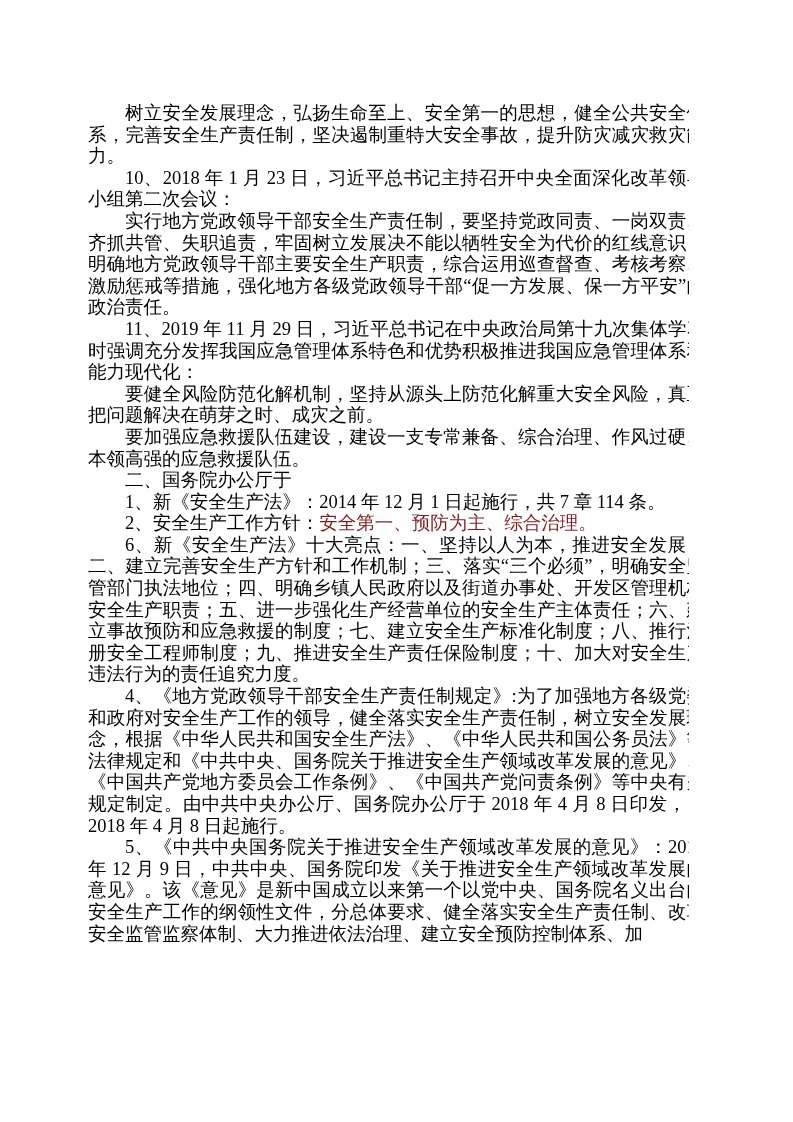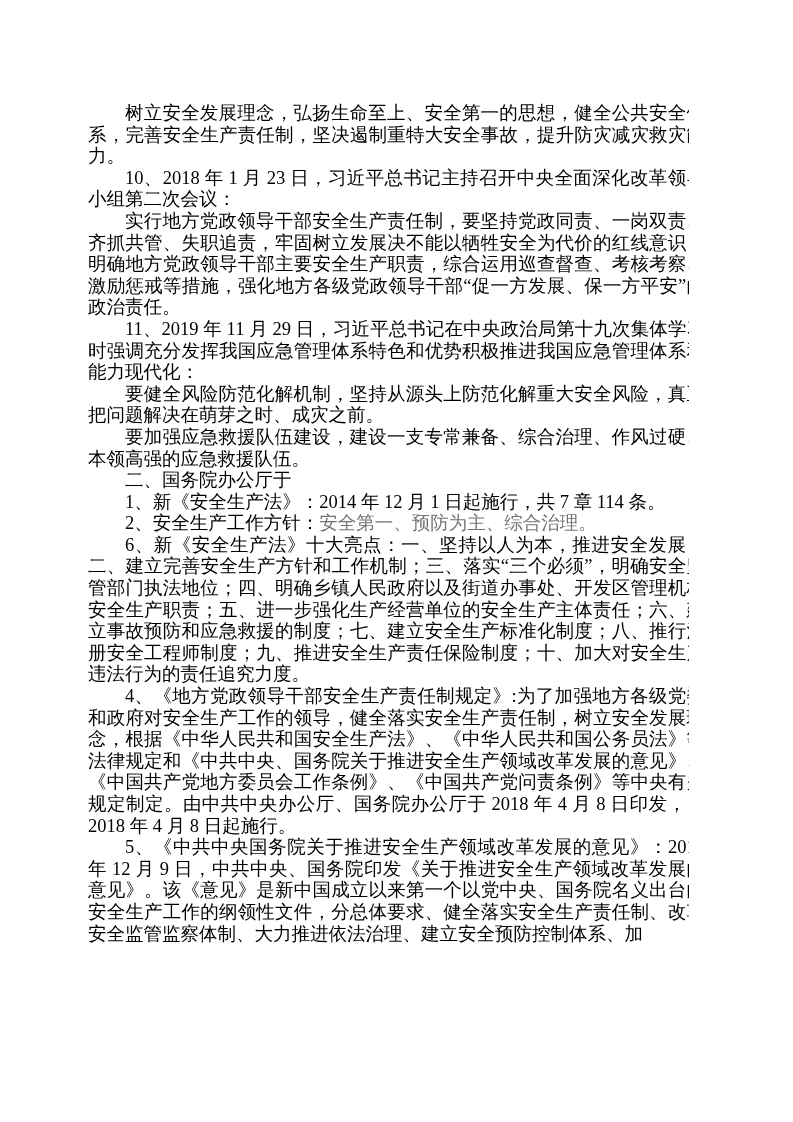--- a/index.html
+++ b/index.html
@@ -24,21 +24,21 @@
     font-size: 18.5px;
     line-height: 21.6px;
     text-align: justify;
   }
   .content p {
     margin: 0;
     padding: 0;
     text-indent: 2em;
   }
   .red {
-    color: #737373;
+    color: #7f1d1d;
   }
 </style>
 </head>
 <body>
 
 <div class="page">
   <div class="content">
     <p>树立安全发展理念，弘扬生命至上、安全第一的思想，健全公共安全体系，完善安全生产责任制，坚决遏制重特大安全事故，提升防灾减灾救灾能力。</p>
     <p>10、2018 年 1 月 23 日，习近平总书记主持召开中央全面深化改革领导小组第二次会议：</p>
     <p>实行地方党政领导干部安全生产责任制，要坚持党政同责、一岗双责、齐抓共管、失职追责，牢固树立发展决不能以牺牲安全为代价的红线意识，明确地方党政领导干部主要安全生产职责，综合运用巡查督查、考核考察、激励惩戒等措施，强化地方各级党政领导干部“促一方发展、保一方平安”的政治责任。</p>

